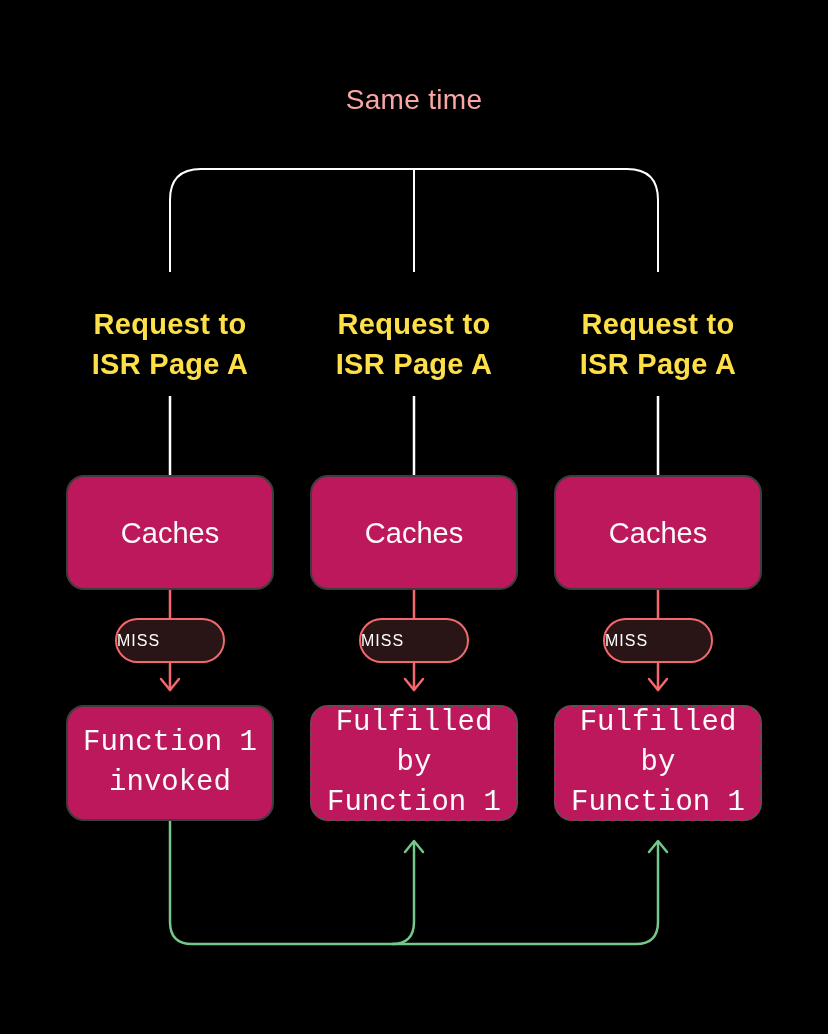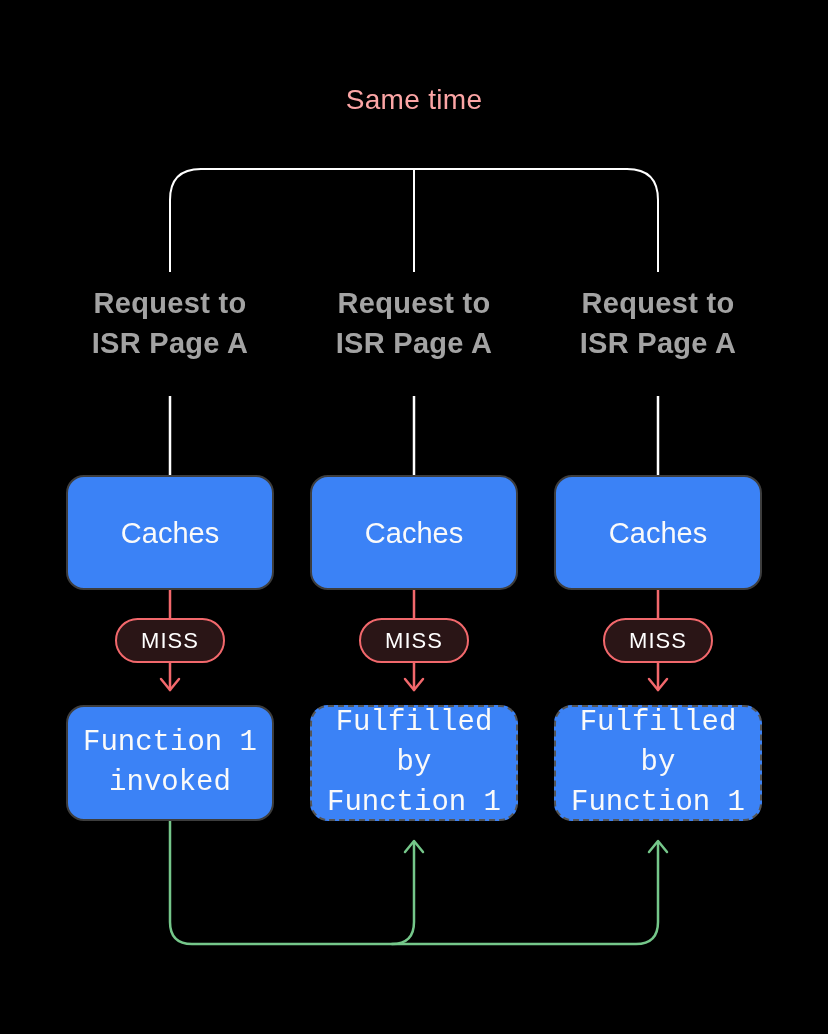--- a/index.html
+++ b/index.html
@@ -27,41 +27,41 @@
     top: 84px;
     text-align: center;
     font-size: 28px;
     font-weight: 400;
     color: #fca5a5;
     letter-spacing: 0.3px;
     z-index: 2;
   }
   .request-label {
     position: absolute;
-    top: 283px;
+    top: 304px;
     width: 244px;
     text-align: center;
     font-size: 29px;
     line-height: 40px;
     font-weight: 700;
-    color: #a3a3a3;
+    color: #fde047;
     white-space: pre-line;
     letter-spacing: 0.3px;
     z-index: 2;
   }
   .req-1 { left: 48px; }
   .req-2 { left: 292px; }
   .req-3 { left: 536px; }
 
   .node-box {
     position: absolute;
     width: 208px;
     box-sizing: border-box;
     border-radius: 18px;
-    background: #3b82f6;
+    background: #be185d;
     border: 2px solid #3d3d3d;
     display: flex;
     align-items: center;
     justify-content: center;
     text-align: center;
     color: #fafafa;
     font-size: 29px;
     line-height: 40px;
     font-weight: 400;
     white-space: pre-line;
@@ -78,23 +78,22 @@
     position: absolute;
     top: 618px;
     width: 110px;
     height: 45px;
     box-sizing: border-box;
     border-radius: 23px;
     background: #2a1516;
     border: 2px solid #f2686c;
     display: flex;
     align-items: center;
-    justify-content: center;
     color: #ffffff;
-    font-size: 22px;
+    font-size: 16px;
     font-weight: 400;
     letter-spacing: 1px;
     z-index: 2;
   }
   .pill-1 { left: 115px; }
   .pill-2 { left: 359px; }
   .pill-3 { left: 603px; }
 </style>
 </head>
 <body>

